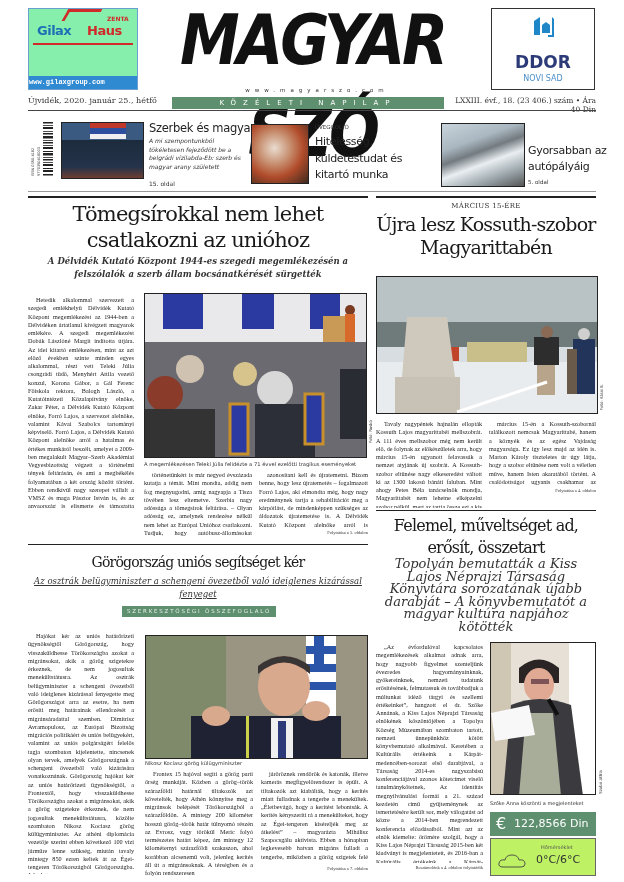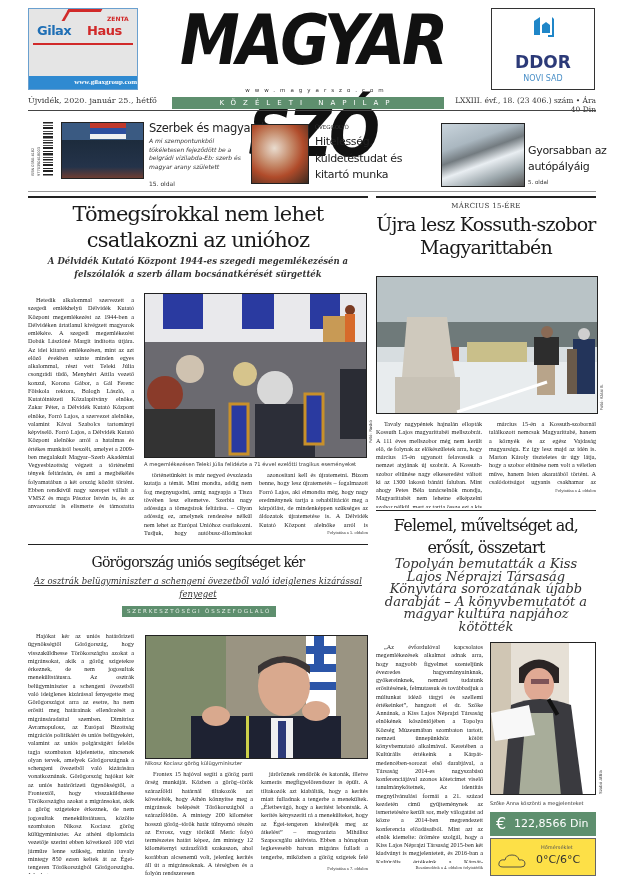--- a/index.html
+++ b/index.html
@@ -2,29 +2,29 @@
 <html><head>
 <meta charset="utf-8">
 <style>
   * { box-sizing: border-box; margin: 0; padding: 0; }
   html, body { width: 624px; height: 882px; background: #ffffff; overflow: hidden; }
   body { font-family: "DejaVu Serif", serif; color: #1a1a1a; position: relative; }
 
   .abs { position: absolute; }
 
   
-  .ad-left { left: 28px; top: 8px; width: 110px; height: 82px; border: 1px solid #6aa0cf; background: #e5e5e5; }
+  .ad-left { left: 28px; top: 8px; width: 110px; height: 82px; border: 1px solid #6aa0cf; background: #86efac; }
   .ad-left .brand { position: absolute; left: 6px; top: 6px; width: 98px; height: 26px; }
   .ad-left .brand .gilax { position: absolute; left: 2px; top: 8px; font-family: "DejaVu Sans", sans-serif; font-weight: bold; font-size: 13px; color: #1f6fb5; letter-spacing: -0.5px; }
   .ad-left .brand .haus { position: absolute; left: 52px; top: 8px; font-family: "DejaVu Sans", sans-serif; font-weight: bold; font-size: 13px; color: #d12a2a; letter-spacing: -0.5px; }
   .ad-left .brand .zenta { position: absolute; left: 72px; top: 0px; font-family: "DejaVu Sans", sans-serif; font-weight: bold; font-size: 6px; color: #d12a2a; }
   .ad-left .roof { position: absolute; left: 36px; top: 0px; width: 34px; height: 12px; border-top: 3px solid #d12a2a; border-left: 3px solid #d12a2a; transform: skewX(-30deg); }
   .ad-left .redline { position: absolute; left: 4px; top: 34px; width: 100px; height: 2px; background: #d12a2a; }
   .ad-left .tagline { position: absolute; left: 2px; top: 37px; width: 106px; text-align: center; font-family: "DejaVu Sans", sans-serif; font-weight: bold; font-size: 6.5px; line-height: 8px; color: #1f5e9e; }
-  .ad-left .url { position: absolute; left: 0; bottom: 0; width: 108px; height: 13px; background: #2f8ad1; color: #fff; text-align: right; font-family: Liberation Serif, serif; font-weight: bold; font-size: 7px; line-height: 13px; }
+  .ad-left .url { position: absolute; left: 0; bottom: 0; width: 108px; height: 13px; background: #2f8ad1; color: #fff; text-align: left; font-family: Liberation Mono, monospace; font-weight: bold; font-size: 7px; line-height: 13px; }
 
   .logo { left: 180px; top: 6px; width: 262px; height: 82px; text-align: center; }
   .logo .title { font-family: "DejaVu Sans", sans-serif; font-weight: bold; font-style: italic; font-size: 60px; line-height: 80px; letter-spacing: -3px; color: #111; transform: scaleY(1.15); display: inline-block; }
   .url-line { left: 232px; top: 87px; width: 170px; text-align: center; font-family: "DejaVu Sans", sans-serif; font-size: 5.5px; letter-spacing: 5px; color: #333; }
 
   .ad-right { left: 491px; top: 8px; width: 104px; height: 82px; border: 1px solid #333; background: #fff; }
   .ad-right .icon { position: absolute; left: 40px; top: 8px; width: 24px; height: 22px; }
   .ad-right .name { position: absolute; left: 0; top: 43px; width: 102px; text-align: center; font-family: "DejaVu Sans", sans-serif; font-weight: bold; font-size: 17px; color: #2c3a78; letter-spacing: 0px; }
   .ad-right .city { position: absolute; left: 0; top: 65px; width: 102px; text-align: center; font-family: "DejaVu Sans", sans-serif; font-size: 8px; color: #4a8fc7; }
 
@@ -93,21 +93,21 @@
   .s4-title { left: 376px; top: 515px; width: 220px; font-size: 16px; line-height: 22px; }
   .s4-sub { left: 376px; top: 558px; width: 220px; text-align: center; font-style: italic; font-size: 13px; line-height: 12.5px; color: #333; }
   .s4-col { left: 376px; top: 643px; width: 107px; height: 220px; }
   .s4-cont { left: 376px; top: 865px; width: 107px; text-align: right; font-size: 4.5px; color: #333; font-family: "Liberation Serif", serif; }
   .s4-img { left: 490px; top: 642px; width: 106px; height: 153px; border: 1px solid #222; overflow: hidden; background: #d8d2c8; }
   .s4-caption { left: 490px; top: 800px; width: 112px; font-family: "DejaVu Sans", sans-serif; font-size: 5px; color: #333; }
 
   .currency { left: 490px; top: 812px; width: 106px; height: 24px; background: #5e8f6e; color: #fff; font-family: "DejaVu Sans", sans-serif; }
   .currency .sym { position: absolute; left: 6px; top: 2px; font-size: 16px; line-height: 20px; }
   .currency .val { position: absolute; left: 24px; top: 3px; font-size: 11px; line-height: 18px; }
-  .weather { left: 490px; top: 838px; width: 106px; height: 38px; border: 1px solid #666; background: #fde047; font-family: "DejaVu Sans", sans-serif; padding-left: 37px; }
+  .weather { left: 490px; top: 838px; width: 106px; height: 38px; border: 1px solid #666; background: #bef264; font-family: "DejaVu Sans", sans-serif; padding-left: 37px; }
   .weather .label { position: absolute; left: 50px; top: 5px; font-size: 5px; color: #555; }
   .weather .temp { position: absolute; left: 45px; top: 14px; font-size: 11px; color: #333; }
   .weather .cloud { position: absolute; left: 6px; top: 14px; width: 30px; height: 16px; }
 
   .credit { font-family: "DejaVu Sans", sans-serif; font-size: 4px; color: #333; writing-mode: vertical-rl; transform: rotate(180deg); }
 </style>
 </head>
 <body>
 
 <div class="abs ad-left">

